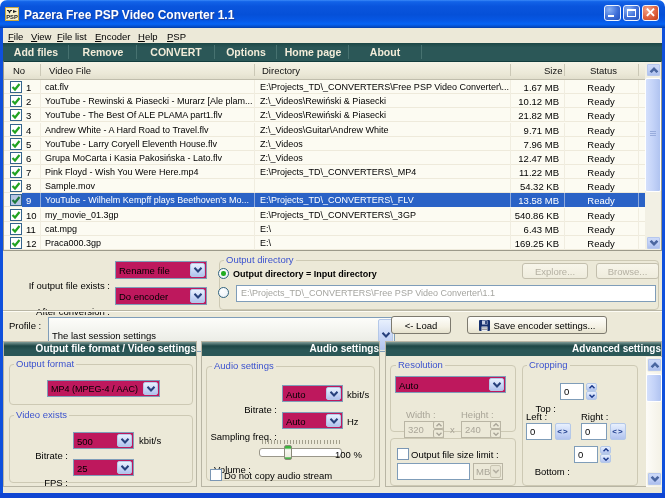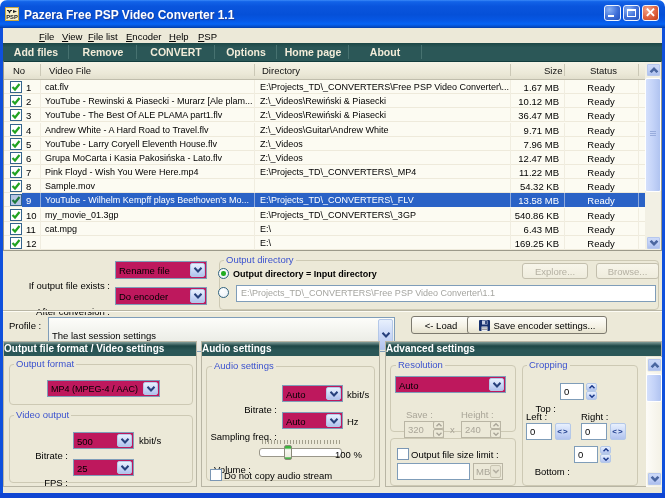--- a/index.html
+++ b/index.html
@@ -19,21 +19,21 @@
 #bmin .g{position:absolute;left:3px;bottom:3px;width:6px;height:2px;background:#fff;}
 #bmax .g{position:absolute;left:3px;top:3px;width:9px;height:8px;border:1px solid #fff;border-top-width:2px;}
 #bclose .g{position:absolute;left:0;top:0;width:100%;height:100%;color:#fff;font-size:13px;font-weight:bold;line-height:14px;text-align:center;}
 
 #frameL{position:absolute;left:0;top:28px;width:3px;height:465px;background:#0f50dc;}
 #frameR{position:absolute;right:0;top:28px;width:3px;height:465px;background:#0f50dc;}
 #frameB{position:absolute;left:0;top:493px;width:665px;height:5px;background:#0f45d2;}
 #client{position:absolute;left:3px;top:28px;width:659px;height:465px;background:#ece9d8;}
 
 #menubar{position:absolute;left:0;top:0;width:659px;height:15px;background:#ece9d8;}
-.mi{position:absolute;top:3px;font-size:9.5px;margin-left:31px;}
+.mi{position:absolute;top:3px;font-size:9.5px;}
 .mi u{text-decoration:underline;}
 
 #toolbar{position:absolute;left:0;top:15px;width:659px;height:18px;background:linear-gradient(180deg,#1d4746 0%,#2b5757 25%,#2b5757 100%);}
 .tb{position:absolute;top:0;height:18px;display:flex;align-items:center;justify-content:center;color:#f2ecd9;font-weight:bold;font-size:10.5px;}
 .tsep{position:absolute;top:2px;width:1px;height:14px;background:#16403f;border-right:1px solid #477270;}
 
 #list{position:absolute;left:0;top:33px;width:659px;height:190px;background:#fcfbf2;border:1px solid #9c9a8a;border-top-color:#123c3c;}
 #lhead{position:absolute;left:0;top:0;width:657px;height:18px;background:linear-gradient(180deg,#f5f3e6 0%,#ebe8d7 70%,#e2dfcd 100%);border-bottom:1px solid #c0bdac;padding-left:12px;}
 .hsep{position:absolute;top:2px;width:1px;height:12px;background:#cbc8b6;}
 .ht{position:absolute;top:3px;font-size:9.5px;color:#111;}
@@ -60,21 +60,21 @@
 .cbtn svg{position:absolute;left:50%;top:50%;transform:translate(-50%,-50%);}
 .cbtn.dis{background:#e7e4d3;border-color:#c9c5b2;}
 .gbox{position:absolute;border:1px solid #cdc9b4;border-radius:4px;}
 .glab{position:absolute;font-size:9.5px;color:#3b52ce;background:#ece9d8;padding:0 2px;white-space:nowrap;}
 .btn{position:absolute;border:1px solid #7d7a6f;border-radius:3px;background:linear-gradient(180deg,#fefefb 0%,#f4f1e4 60%,#e6e2ce 100%);font-size:9.5px;display:flex;align-items:center;justify-content:center;}
 .btn.dis{border-color:#c3bfad;color:#b4b0a2;background:linear-gradient(180deg,#f7f5ea 0%,#efecdd 100%);}
 .radio{position:absolute;width:11px;height:11px;border-radius:50%;border:1.5px solid #33647f;background:radial-gradient(circle at 35% 30%,#ffffff 0%,#f2f6fa 60%,#d8e2ec 100%);}
 .radio .dot{position:absolute;left:2px;top:2px;width:4.5px;height:4.5px;border-radius:50%;background:#22ac22;}
 .field{position:absolute;background:#fff;border:1px solid #7f9db9;font-size:9.5px;}
 .panel{position:absolute;top:313px;height:146px;border:1px solid #b8b5a4;background:#ece9d8;}
-.phead{position:absolute;left:0;top:0;width:100%;height:14px;background:linear-gradient(180deg,#7f9c98 0%,#1d4746 28%,#2b5757 60%,#2b5757 100%);color:#fff;font-weight:bold;font-size:10px;text-align:left;line-height:14px;}
+.phead{position:absolute;left:0;top:0;width:100%;height:14px;background:linear-gradient(180deg,#7f9c98 0%,#1d4746 28%,#2b5757 60%,#2b5757 100%);color:#fff;font-weight:bold;font-size:10px;text-align:right;line-height:14px;}
 .chk{position:absolute;width:12px;height:12px;border:1px solid #7a96b4;background:#fff;}
 .spin{position:absolute;width:11px;height:17px;}
 .spin div{position:absolute;left:0;width:11px;height:8px;border:1px solid #b4c8e8;border-radius:2px;background:linear-gradient(180deg,#e8f0fd 0%,#cfdcf8 45%,#b2c3ee 100%);}
 .spin .dn{top:8px;height:9px;}
 .spin svg{position:absolute;left:50%;top:50%;transform:translate(-50%,-50%);}
 .spin.gray div{background:#ece9d8;border-color:#b9b5a4;}
 .lr{position:absolute;width:16px;height:17px;border:1px solid #b4c8e8;border-radius:2px;background:linear-gradient(180deg,#e8f0fd 0%,#cfdcf8 45%,#b2c3ee 100%);color:#1e3c8c;font-weight:bold;font-size:8px;text-align:center;line-height:15px;letter-spacing:1px;}
 .tickrow{position:absolute;display:flex;justify-content:space-between;}
 .tick{width:1px;height:4px;background:#a29f8c;}
 </style>
@@ -177,21 +177,21 @@
               <svg width="10" height="10" viewBox="0 0 10 10" style="position:absolute;left:0;top:0">
                 <path d="M1.5 5 L4 7.5 L8.5 2" stroke="#21a321" stroke-width="2.2" fill="none"></path>
               </svg>
             </div>
             <span class="rno">3</span>
             <span class="rname">YouTube - The Best Of ALE PLAMA part1.flv</span>
             <div class="csep" style="left:36px"></div>
             <div class="csep" style="left:250px"></div>
             <span class="rdir">Z:\_Videos\Rewiński &amp; Piasecki</span>
             <div class="csep" style="left:506px"></div>
-            <span class="rsize">36.47 MB</span>
+            <span class="rsize">21.82 MB</span>
             <div class="csep" style="left:560px"></div>
             <span class="rstat">Ready</span>
             <div class="csep" style="left:634px"></div>
           </div>
       <div class="row rsep" style="top:61px">
             <div class="cb">
               <svg width="10" height="10" viewBox="0 0 10 10" style="position:absolute;left:0;top:0">
                 <path d="M1.5 5 L4 7.5 L8.5 2" stroke="#21a321" stroke-width="2.2" fill="none"></path>
               </svg>
             </div>
@@ -325,20 +325,21 @@
             <span class="rstat">Ready</span>
             <div class="csep" style="left:634px"></div>
           </div>
       <div class="row rsep" style="top:174px">
             <div class="cb">
               <svg width="10" height="10" viewBox="0 0 10 10" style="position:absolute;left:0;top:0">
                 <path d="M1.5 5 L4 7.5 L8.5 2" stroke="#21a321" stroke-width="2.2" fill="none"></path>
               </svg>
             </div>
             <span class="rno">12</span>
+            <span class="rname">Praca000.3gp</span>
             <div class="csep" style="left:36px"></div>
             <div class="csep" style="left:250px"></div>
             <span class="rdir">E:\</span>
             <div class="csep" style="left:506px"></div>
             <span class="rsize">169.25 KB</span>
             <div class="csep" style="left:560px"></div>
             <span class="rstat">Ready</span>
             <div class="csep" style="left:634px"></div>
           </div>
       </div>
@@ -391,21 +392,21 @@
 
     <div class="lbl" style="left:6px;top:292px">Profile :</div>
     <div class="combo" style="left:45px;top:289px;width:347px;height:35px;background:linear-gradient(180deg,#fdfdfa 0%,#e4e6de 100%)">
         <span class="tx">The last session settings</span>
         <div class="cbtn">
           <svg width="9" height="6" viewBox="0 0 9 6">
             <path d="M1 0.8 L4.5 4.4 L8 0.8" stroke="#27407c" stroke-width="2.1" fill="none"></path>
           </svg>
         </div>
       </div>
-    <div class="btn" style="left:408px;top:288px;width:60px;height:18px">&lt;- Load</div>
+    <div class="btn" style="left:388px;top:288px;width:60px;height:18px">&lt;- Load</div>
     <div class="btn" style="left:464px;top:288px;width:140px;height:18px"><svg width="11" height="11" viewBox="0 0 11 11" style="margin-right:4px">
           <rect x="0" y="0" width="11" height="11" rx="1" fill="#16306e"></rect>
           <rect x="3" y="0.5" width="5.5" height="4" fill="#c8d0e4"></rect>
           <rect x="6.2" y="1" width="1.6" height="3" fill="#16306e"></rect>
           <rect x="2.5" y="6.5" width="6" height="4.5" fill="#e8ecf4"></rect>
           <rect x="2.5" y="7.5" width="6" height="0.8" fill="#888"></rect>
           <rect x="2.5" y="9" width="6" height="0.8" fill="#888"></rect>
         </svg>Save encoder settings...</div>
 
     <div class="panel" style="left:0;width:194px">
@@ -422,21 +423,21 @@
     <div class="glab" style="left:11px;top:330px">Output format</div>
     <div class="combo" style="left:44px;top:352px;width:113px;height:17px">
         <span class="tx" style="font-size:9px">MP4 (MPEG-4 / AAC)</span>
         <div class="cbtn">
           <svg width="9" height="6" viewBox="0 0 9 6">
             <path d="M1 0.8 L4.5 4.4 L8 0.8" stroke="#27407c" stroke-width="2.1" fill="none"></path>
           </svg>
         </div>
       </div>
     <div class="gbox" style="left:6px;top:387px;width:184px;height:68px"></div>
-    <div class="glab" style="left:11px;top:381px">Video output</div>
+    <div class="glab" style="left:11px;top:381px">Video exists</div>
     <div class="rlbl" style="left:10px;right:594px;top:407px">Bitrate :</div>
     <div class="combo" style="left:70px;top:404px;width:61px;height:17px">
         <span class="tx">500</span>
         <div class="cbtn">
           <svg width="9" height="6" viewBox="0 0 9 6">
             <path d="M1 0.8 L4.5 4.4 L8 0.8" stroke="#27407c" stroke-width="2.1" fill="none"></path>
           </svg>
         </div>
       </div>
     <div class="lbl" style="left:136px;top:407px">kbit/s</div>
@@ -510,21 +511,21 @@
     <div class="gbox" style="left:387px;top:337px;width:126px;height:67px"></div>
     <div class="glab" style="left:393px;top:331px">Resolution</div>
     <div class="combo" style="left:392px;top:348px;width:111px;height:17px">
         <span class="tx">Auto</span>
         <div class="cbtn">
           <svg width="9" height="6" viewBox="0 0 9 6">
             <path d="M1 0.8 L4.5 4.4 L8 0.8" stroke="#27407c" stroke-width="2.1" fill="none"></path>
           </svg>
         </div>
       </div>
-    <div class="lbl" style="left:403px;top:381px;color:#a9a598">Save :</div>
+    <div class="lbl" style="left:403px;top:381px;color:#a9a598">Width :</div>
     <div class="lbl" style="left:458px;top:381px;color:#a9a598">Height :</div>
     <div class="field" style="left:401px;top:393px;width:40px;height:17px;background:#ece9d8;border-color:#b9b5a4;color:#a9a598;line-height:15px;padding-left:3px">320</div>
     <div class="spin gray" style="left:430px;top:393px">
         <div class="up">
           <svg width="7" height="4" viewBox="0 0 7 4">
             <path d="M1 3.2 L3.5 0.8 L6 3.2" stroke="#a9a598" stroke-width="1.4" fill="none"></path>
           </svg>
         </div>
         <div class="dn">
           <svg width="7" height="4" viewBox="0 0 7 4">

